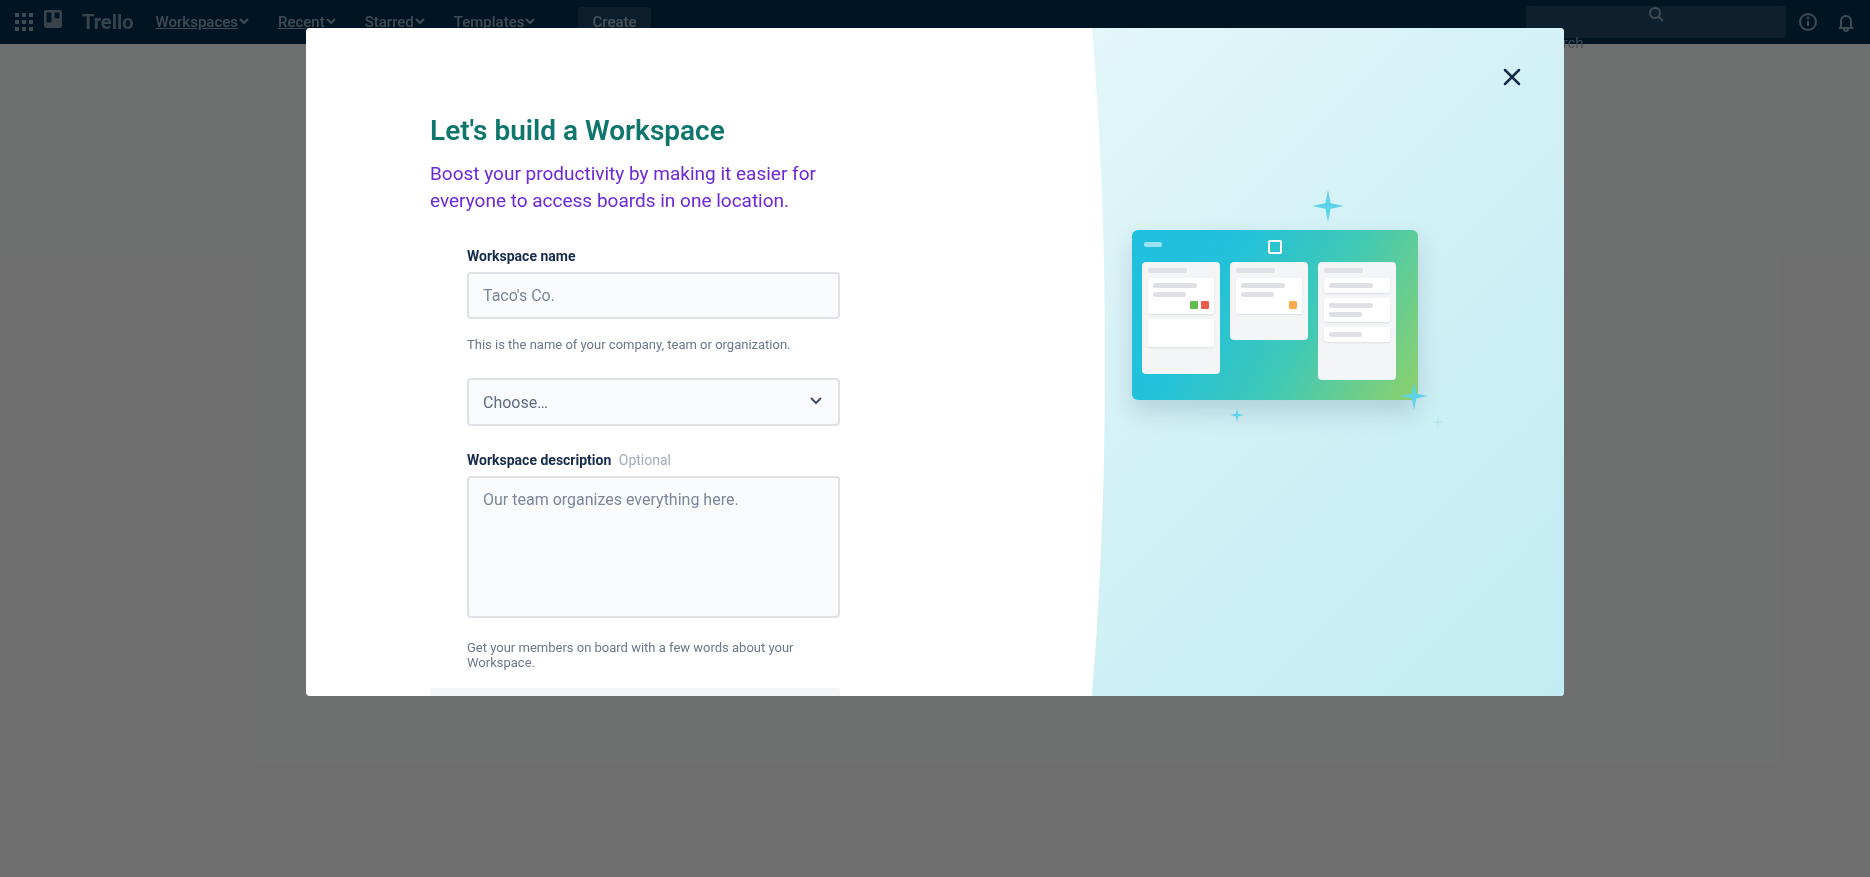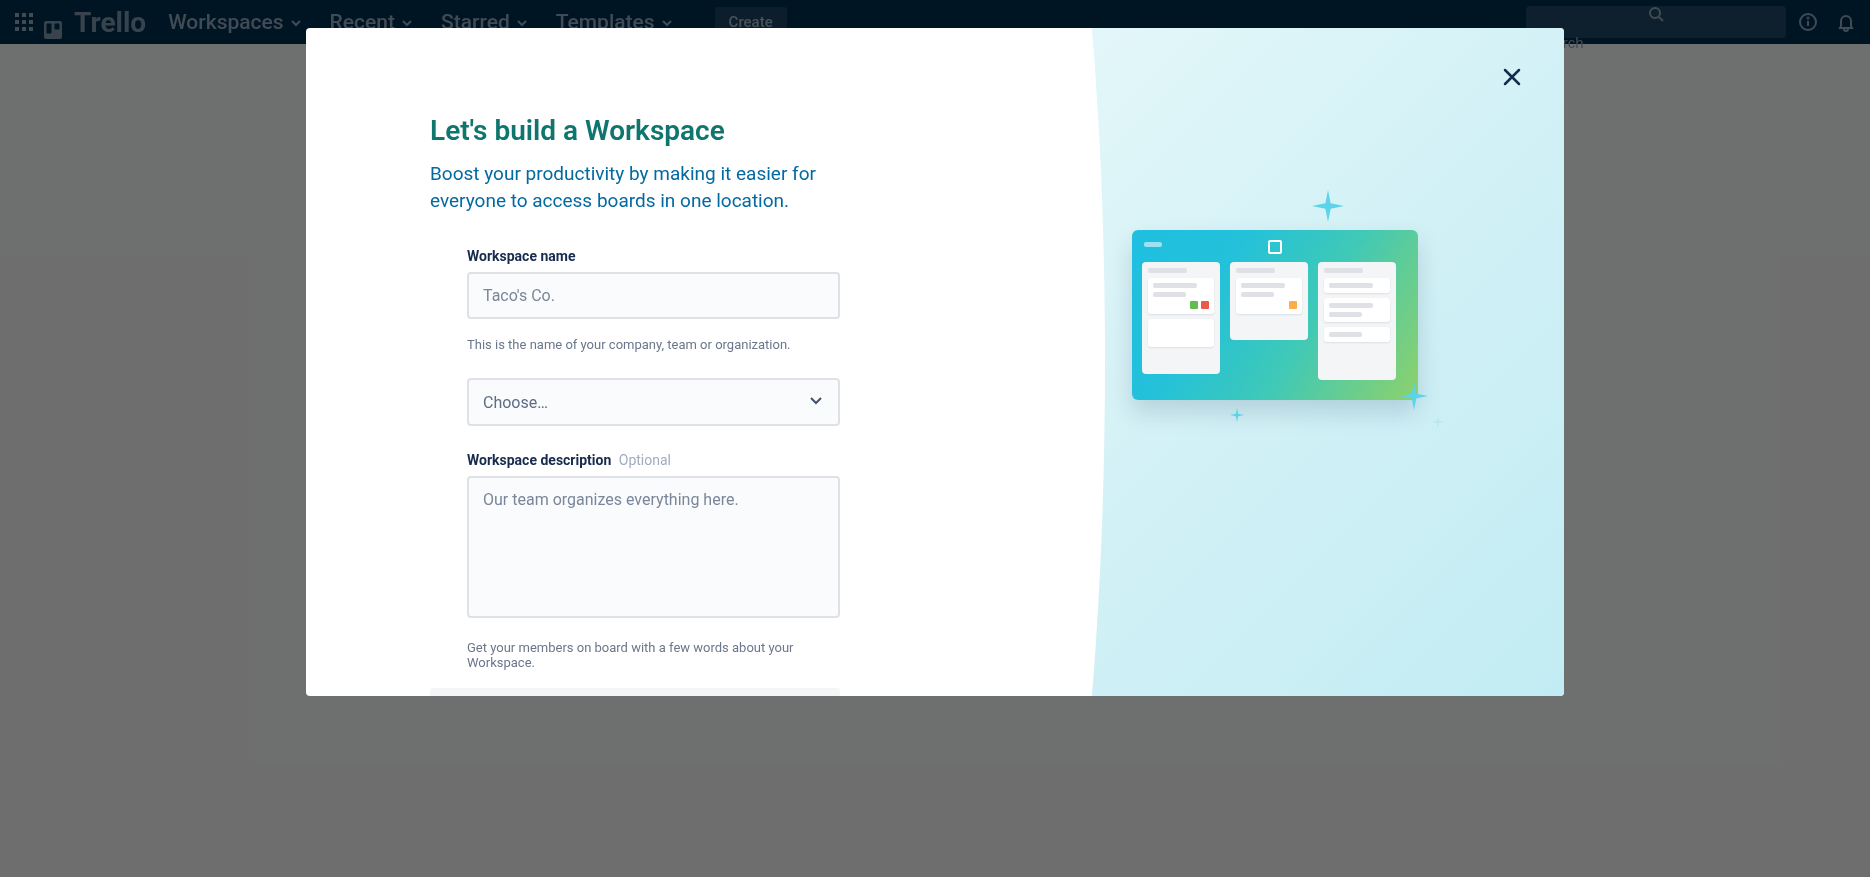--- a/index.html
+++ b/index.html
@@ -22,40 +22,40 @@
     padding: 0 8px;
     color: #8fa6ba;
   }
   .topbar .apps-icon {
     width: 32px; height: 32px;
     display: flex; align-items: center; justify-content: center;
     cursor: pointer;
     border-radius: 3px;
   }
   .topbar .logo {
-    display: flex; align-items: flex-end;
+    display: flex; align-items: flex-start;
     margin-left: 4px; margin-right: 18px;
     font-weight: 700;
-    font-size: 28px;
+    font-size: 20px;
     color: #7c95a8;
-    gap: 12px;
+    gap: 20px;
   }
   .topbar .menu {
     display: flex; align-items: center;
     gap: 20px;
   }
   .topbar .menu-item {
     display: flex; align-items: center;
-    gap: 6px;
-    font-size: 21px;
+    font-size: 15px;
     font-weight: 500;
     color: #8fa6ba;
     cursor: pointer;
     padding: 6px 4px;
     border-radius: 3px;
+    text-decoration: underline;
   }
   .topbar .create-btn {
     margin-left: 18px;
     background: rgba(255,255,255,0.1);
     padding: 6px 14px;
     border-radius: 3px;
     font-size: 15px;
     font-weight: 500;
     color: #9fb5c7;
     cursor: pointer;
@@ -120,21 +120,21 @@
 
   .modal-title {
     font-size: 28px;
     font-weight: 600;
     color: #0f766e;
     margin-bottom: 14px;
   }
   .modal-subtitle {
     font-size: 19px;
     line-height: 1.4;
-    color: #0369a1;
+    color: #6d28d9;
     margin-bottom: 34px;
     max-width: 390px;
   }
 
   .field-label {
     font-size: 14px;
     font-weight: 700;
     color: #172b4d;
     margin-bottom: 8px;
   }

